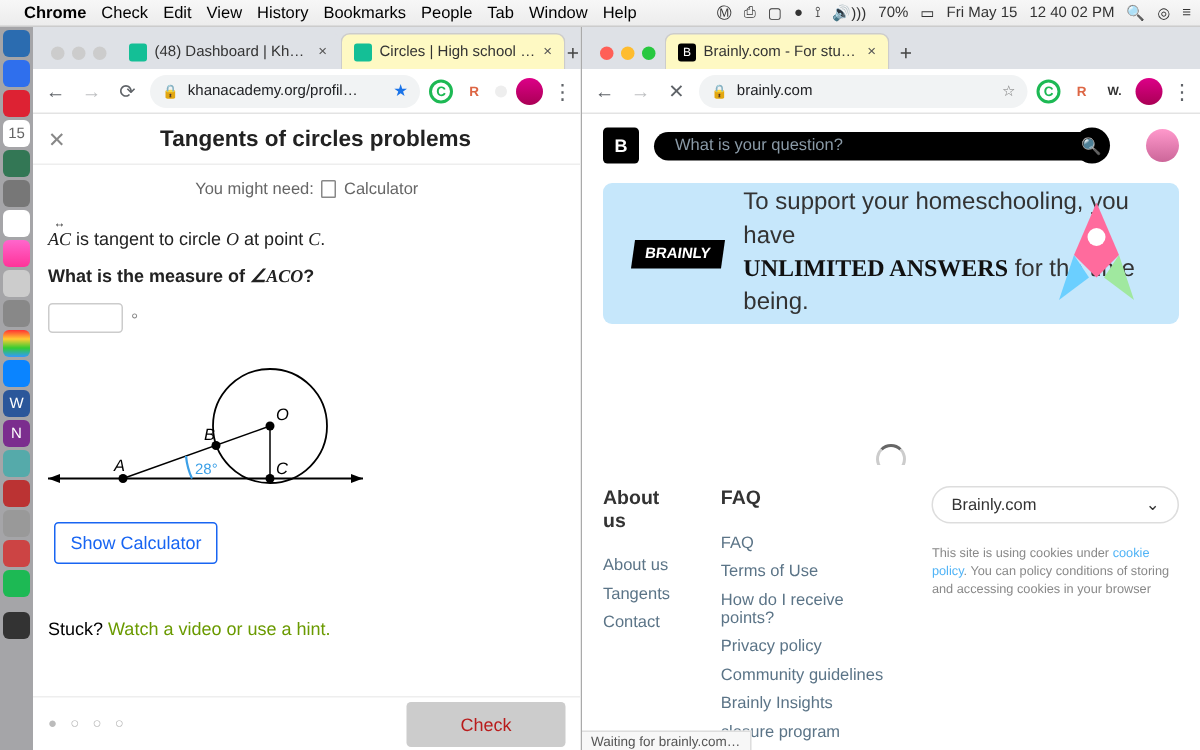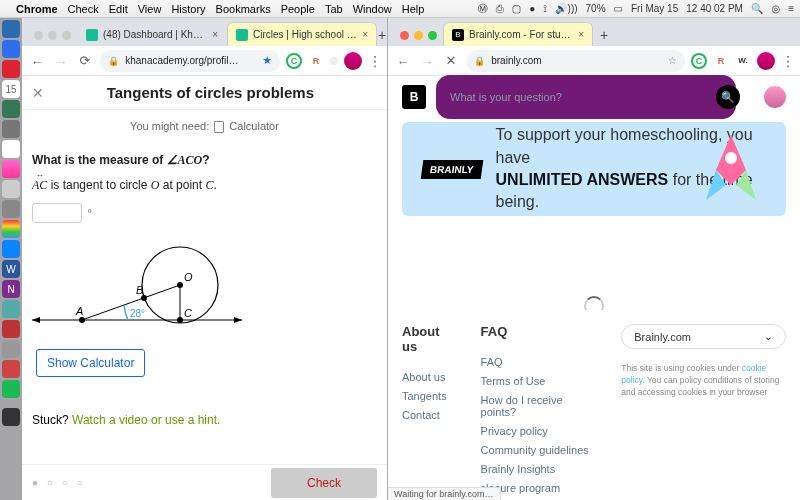--- a/index.html
+++ b/index.html
@@ -53,27 +53,27 @@
   .showcalc{ margin:4px 4px 0 4px; display:inline-block; border:1px solid #1865f2; color:#1865f2; background:#fff; padding:6px 10px; border-radius:3px; font-size:12px;}
   .stuck{ padding:36px 10px 0; font-size:12px;}
   .stuck a{ color:#6a9a00; text-decoration:none;}
   .kfoot{ position:absolute; bottom:0; left:0; right:0; height:36px; border-top:1px solid #eee; display:flex; align-items:center; padding:0 10px;}
   .progress{ color:#bbb; letter-spacing:3px; font-size:10px;}
   .check{ margin-left:auto; background:#ccc; color:#b91c1c; padding:8px 36px; border-radius:3px; font-size:12px;}
   
   .brainly{ position:absolute; top:58px; left:0; right:0; bottom:0; background:#fff;}
   .bhead{ height:42px; display:flex; align-items:center; gap:10px; padding:0 14px;}
   .blogo{ width:24px;height:24px;background:#000;color:#fff;display:flex;align-items:center;justify-content:center;font-weight:bold;border-radius:3px;font-size:12px;}
-  .bsearch{ flex:1; height:44px; background:#701a75; border-radius:14px; display:flex; align-items:center; padding:0 14px; color:#8a9aa7; font-size:11px;}
+  .bsearch{ flex:1; height:19px; background:#000000; border-radius:14px; display:flex; align-items:center; padding:0 14px; color:#8a9aa7; font-size:11px;}
   .bsbtn{width:24px;height:24px;border-radius:50%;background:#000;color:#fff;display:flex;align-items:center;justify-content:center;margin-left:-30px;font-size:11px;}
   .bav{width:22px;height:22px;border-radius:50%;background:linear-gradient(#f9c,#c69);margin-left:14px;}
   .banner{ margin:4px 14px 0; height:94px; background:#c6e7fb; border-radius:6px; position:relative; display:flex; align-items:center; padding:0 20px; overflow:hidden;}
   .banner .bl{ background:#000;color:#fff;padding:4px 8px;font-size:10px;font-weight:bold;transform:skewX(-8deg);}
   .banner .bt{ margin-left:14px; font-size:16px; color:#333; line-height:1.4;}
-  .banner .bt b{color:#111;}
+  .banner .bt b{color:#111;font-family:Liberation Serif, serif;}
   .banner .rocket{position:absolute;right:20px;bottom:6px;}
   .spinner{ position:absolute; top:220px; left:50%; transform:translateX(-50%); width:20px;height:20px;border:2px solid #ccc;border-top-color:#666;border-radius:50%;}
   .bfoot{ position:absolute; bottom:0; left:0; right:0; padding:14px 14px 6px; font-size:11px; background:#fff;}
   .bfoot h3{ font-size:13px; margin-bottom:10px; color:#333;}
   .cols{ display:flex; gap:24px;}
   .col{ display:flex; flex-direction:column; gap:7px;}
   .col a{ color:#5b7487; text-decoration:none; font-size:11px;}
   .side{ margin-left:auto; width:170px;}
   .regsel{ border:1px solid #ddd; border-radius:16px; padding:5px 12px; display:flex; align-items:center; justify-content:space-between; font-size:11px; color:#333; margin-bottom:14px;}
   .apph{ font-size:12px; font-weight:bold; color:#333; margin-bottom:18px;}
@@ -184,24 +184,24 @@
       <span class="kc">✕</span>
       <h1>Tangents of circles problems</h1>
     </div>
     <div class="hint">
       <span>You might need:</span>
       <span class="calc-ic"></span>
       <span>Calculator</span>
     </div>
     <div class="body">
       <div class="stmt">
+        <span class="arrowhat overrideX">AC</span><span> is tangent to circle </span><span class="overrideX">O</span><span> at point </span><span class="overrideX">C</span><span>.</span>
+      </div>
+      <div class="stmt">
         <b><span>What is the measure of </span><span class="overrideX">∠ACO</span><span>?</span></b>
-      </div>
-      <div class="stmt">
-        <span class="arrowhat overrideX">AC</span><span> is tangent to circle </span><span class="overrideX">O</span><span> at point </span><span class="overrideX">C</span><span>.</span>
       </div>
       <div class="inp">
         <input type="text" style="">
         <span class="deg">°</span>
       </div>
       <div class="geom">
         <svg width="210" height="100" viewBox="0 0 210 100">
           <line x1="0" y1="85" x2="210" y2="85" stroke="#000" stroke-width="1.2"></line>
           <polygon points="0,85 8,82 8,88" fill="#000"></polygon>
             <polygon points="210,85 202,82 202,88" fill="#000"></polygon>

